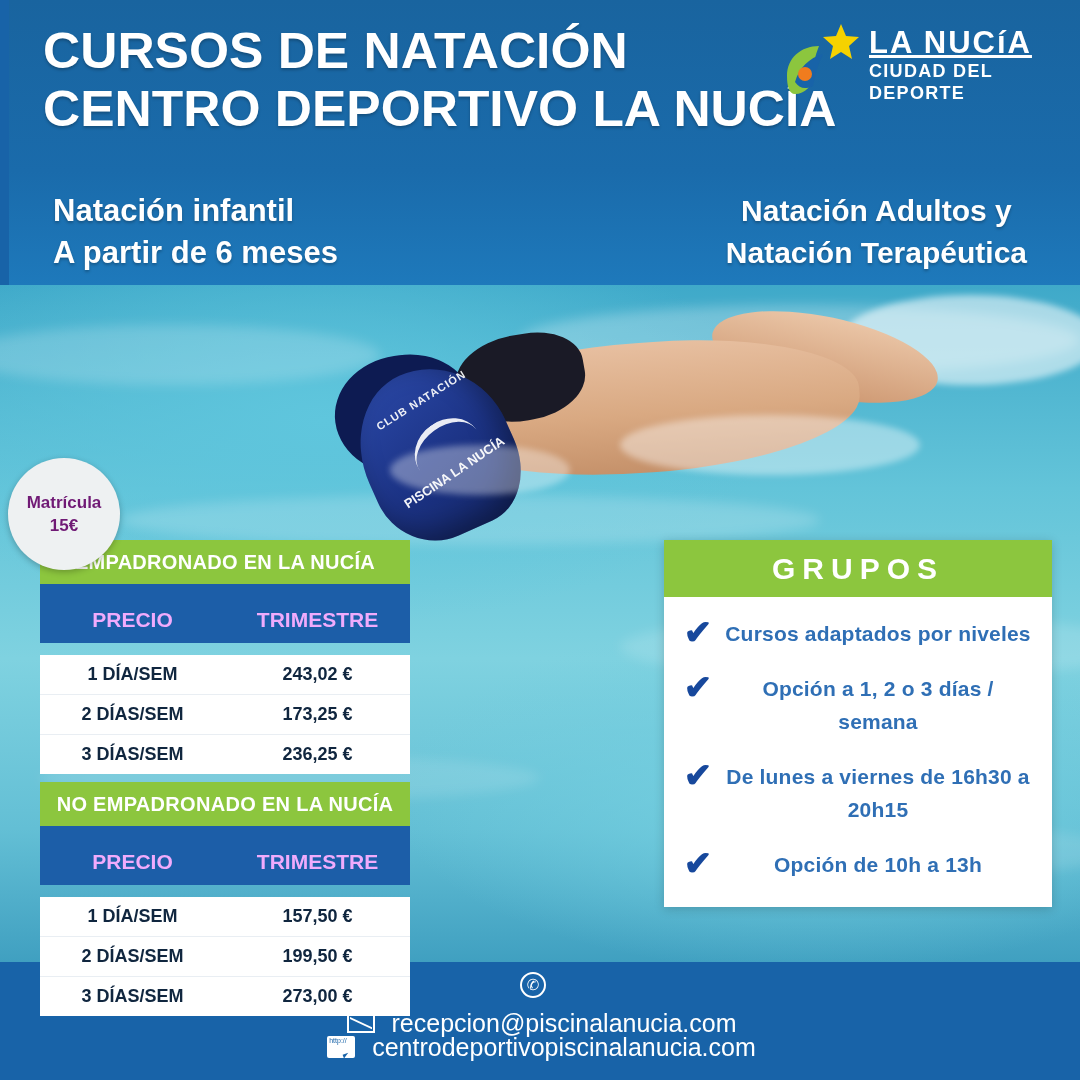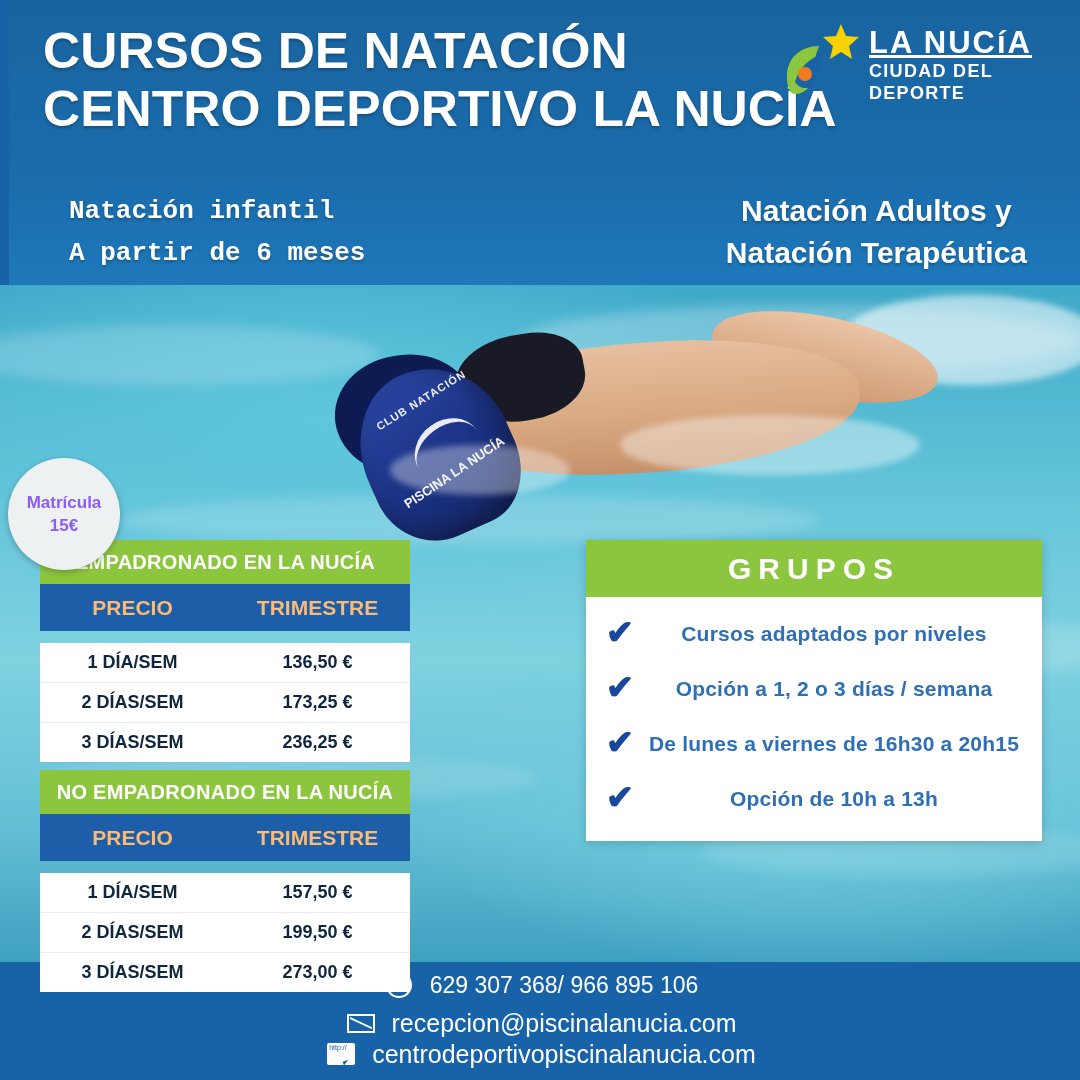--- a/index.html
+++ b/index.html
@@ -31,23 +31,23 @@
     letter-spacing: 0px;
     line-height: 58px;
     text-transform: uppercase;
     transform: scaleX(1.03);
     transform-origin: left center;
     text-shadow: 0 2px 3px rgba(0,0,0,0.25);
   }
   .title-line.second { font-size: 50px; }
 
   .subtitle-left {
-    position: absolute; left: 60px; top: 190px;
-    color: #ffffff; font-size: 26px; font-weight: bold;
-    line-height: 42px; text-shadow: 0 2px 3px rgba(0,0,0,0.25); font-family: Liberation Mono, monospace;
+    position: absolute; left: 44px; top: 190px;
+    color: #ffffff; font-size: 31px; font-weight: bold;
+    line-height: 42px; text-shadow: 0 2px 3px rgba(0,0,0,0.25);
   }
   .subtitle-right {
     position: absolute; right: 62px; top: 190px;
     color: #ffffff; font-size: 30px; font-weight: bold;
     line-height: 42px; text-align: center;
     text-shadow: 0 2px 3px rgba(0,0,0,0.25);
   }
 
   
   .logo {
@@ -157,57 +157,57 @@
     position: absolute; left: 8px; top: 458px;
     width: 112px; height: 112px;
     background: #eef1f2;
     border-radius: 50%;
     box-shadow: 0 2px 6px rgba(0,0,0,.25);
     display: flex; flex-direction: column;
     align-items: center; justify-content: center;
     z-index: 5;
   }
   .matricula span {
-    color: #8b5cf6; font-size: 17px; font-weight: bold; line-height: 23px;
+    color: #701a75; font-size: 17px; font-weight: bold; line-height: 23px;
   }
 
   
   .prices {
     position: absolute; left: 40px; top: 540px;
     width: 370px;
     z-index: 4;
   }
   .band-green {
     background: #8cc63e; color: #ffffff;
     font-size: 20px; font-weight: bold;
     text-align: center; padding: 11px 0 10px;
     letter-spacing: .3px;
   }
   .band-blue {
-    background: #1c5ea8; color: #fdba74;
+    background: #1c5ea8; color: #f0abfc;
     font-size: 21px; font-weight: bold;
-    display: flex; padding: 12px 0 11px;
+    display: flex; padding: 24px 0 11px;
   }
   .band-blue .c1 { flex: 0 0 50%; text-align: center; }
   .band-blue .c2 { flex: 0 0 50%; text-align: center; }
   .rows { background: #ffffff; margin-top: 12px; }
   .row {
     display: flex; align-items: center;
     font-size: 18px; font-weight: bold; color: #10263f;
     padding: 9px 0;
   }
   .row .c1 { flex: 0 0 50%; text-align: center; }
   .row .c2 { flex: 0 0 50%; text-align: center; }
   .row + .row { border-top: 1px solid #e9eef3; }
   .gap { height: 8px; background: transparent; }
 
   
   .grupos {
-    position: absolute; right: 38px; top: 540px;
-    width: 456px;
+    position: absolute; right: 28px; top: 540px;
+    width: 388px;
     z-index: 4;
     box-shadow: 0 2px 10px rgba(0,0,0,.18);
     margin-left: 28px;
   }
   .grupos-head {
     background: #8cc63e; color: #ffffff;
     font-size: 30px; font-weight: bold; letter-spacing: 7px;
     text-align: center; padding: 12px 0 11px;
   }
   .grupos-body {
@@ -237,21 +237,21 @@
     width: 1080px; height: 118px;
     background: #1863a8;
   }
   .frow {
     position: absolute; left: 0; width: 1080px;
     display: flex; align-items: center; justify-content: center;
     color: #ffffff; font-size: 23px;
   }
   .f1 { top: 8px; }
   .f2 { top: 46px; font-size: 25px; }
-  .f3 { top: 77px; font-size: 25px; }
+  .f3 { top: 70px; font-size: 25px; }
   .fico {
     width: 34px; height: 30px; margin-right: 14px;
     display: flex; align-items: center; justify-content: center;
   }
   .ico-wa {
     width: 26px; height: 26px; border-radius: 50%;
     border: 2px solid #ffffff; color: #ffffff;
     font-size: 15px; display: flex; align-items: center; justify-content: center;
   }
   .ico-mail {
@@ -352,21 +352,21 @@
 
     <div>
       <div class="band-green">EMPADRONADO EN LA NUCÍA</div>
       <div class="band-blue">
         <div class="c1">PRECIO</div>
         <div class="c2">TRIMESTRE</div>
       </div>
       <div class="rows">
         <div class="row">
           <div class="c1">1 DÍA/SEM</div>
-          <div class="c2">136,50 €</div>
+          <div class="c2">243,02 €</div>
         </div>
         <div class="row">
           <div class="c1">2 DÍAS/SEM</div>
           <div class="c2">173,25 €</div>
         </div>
         <div class="row">
           <div class="c1">3 DÍAS/SEM</div>
           <div class="c2">236,25 €</div>
         </div>
       </div>
@@ -417,21 +417,20 @@
         <div class="gtext">Opción de 10h a 13h</div>
       </div>
     </div>
   </div>
 
   <div class="footer">
     <div class="frow f1">
       <div class="fico">
           <div class="ico-wa">✆</div>
         </div>
-      <div>629 307 368/ 966 895 106</div>
     </div>
     <div class="frow f2">
       <div class="fico">
           <div class="ico-mail"></div>
         </div>
       <div>recepcion@piscinalanucia.com</div>
     </div>
     <div class="frow f3">
       <div class="fico">
           <div class="ico-web">

